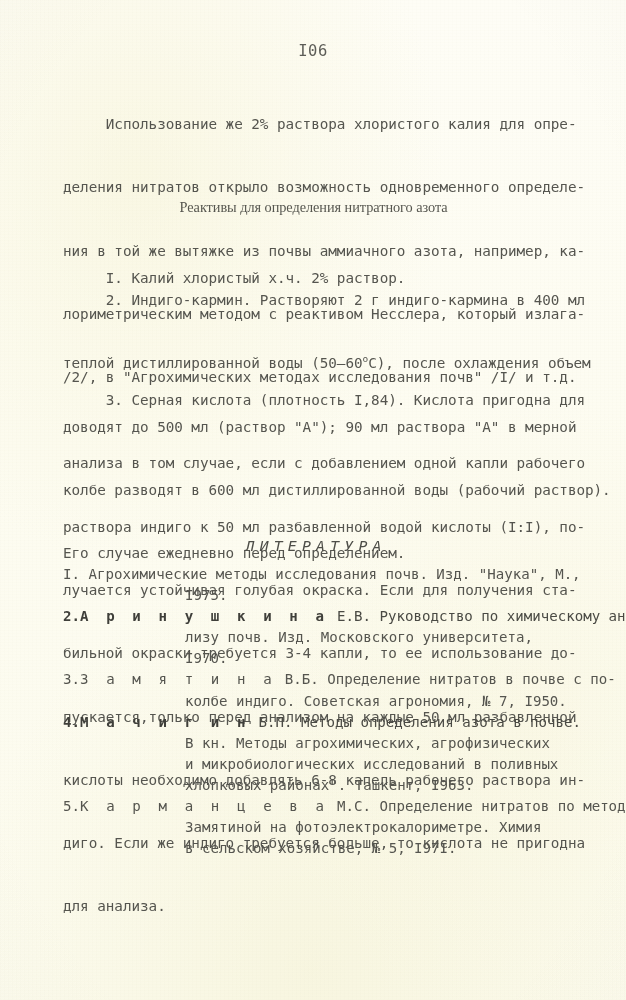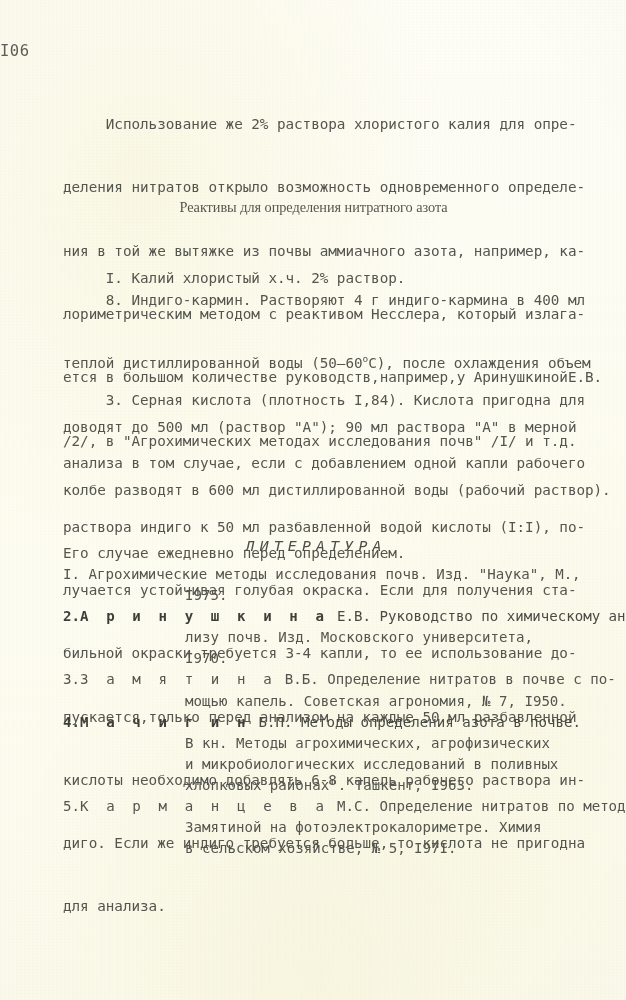--- a/index.html
+++ b/index.html
@@ -47,21 +47,21 @@
   .content {
     position: relative;
     z-index: 2;
   }
 
   .pageno {
     position: absolute;
     top: 42px;
     left: 0;
     width: 626px;
-    text-align: left;
+    text-align: center;
     font-size: 15.5px;
     color: #5d5d58;
     letter-spacing: .5px;
   }
 
   .body-block {
     position: absolute;
     left: 63px;
     width: 501px;
   }
@@ -159,36 +159,35 @@
   <div class="content">
 
     <div class="pageno">I06</div>
 
     <div class="body-block" style="top:72px;">
       <p class="para">
         <span class="ln">     Использование же 2% раствора хлористого калия для опре-</span>
         <span class="ln">деления нитратов открыло возможность одновременного определе-</span>
         <span class="ln">ния в той же вытяжке из почвы аммиачного азота, например, ка-</span>
         <span class="ln">лориметрическим методом с реактивом Несслера, который излага-</span>
-        <span class="ln">ется в большом количестве руководств,например,у АринушкинойЕ.В.</span>
         <span class="ln">/2/, в "Агрохимических методах исследования почв" /I/ и т.д.</span>
       </p>
     </div>
 
     <div class="center-head" style="top:199px;">Реактивы для определения нитратного азота</div>
 
     <div class="body-block" style="top:226px;">
       <p class="para">
         <span class="ln">     I. Калий хлористый х.ч. 2% раствор.</span>
       </p>
     </div>
 
     <div class="body-block" style="top:248px;">
       <p class="para">
-        <span class="ln">     8. Индиго-кармин. Растворяют 4 г индиго-кармина в 400 мл</span>
+        <span class="ln">     2. Индиго-кармин. Растворяют 2 г индиго-кармина в 400 мл</span>
         <span class="ln"><span>теплой дистиллированной воды (50—60</span><sup class="deg">o</sup><span>С), после охлаждения объем</span></span>
         <span class="ln">доводят до 500 мл (раствор "А"); 90 мл раствора "А" в мерной</span>
         <span class="ln">колбе разводят в 600 мл дистиллированной воды (рабочий раствор).</span>
         <span class="ln">Его случае ежедневно перед определением.</span>
       </p>
     </div>
 
     <div class="body-block" style="top:348px;">
       <p class="para">
         <span class="ln">     3. Серная кислота (плотность I,84). Кислота пригодна для</span>
@@ -213,21 +212,21 @@
       </div>
 
       <div class="ref strong">
         <span class="rline"><span class="num">2.</span><span class="author">А р и н у ш к и н а</span><span class="rest"> Е.В. Руководство по химическому ана-</span></span>
         <span class="rline indent">лизу почв. Изд. Московского университета,</span>
         <span class="rline indent">I970.</span>
       </div>
 
       <div class="ref">
         <span class="rline"><span class="num">3.</span><span class="author">З а м я т и н а</span><span class="rest"> В.Б. Определение нитратов в почве с по-</span></span>
-        <span class="rline indent">мощью капель. Советская агрономия, № 7, I950.</span>
+        <span class="rline indent">колбе индиго. Советская агрономия, № 7, I950.</span>
       </div>
 
       <div class="ref strong">
         <span class="rline"><span class="num">4.</span><span class="author">М а ч и г и н</span><span class="rest"> Б.П. Методы определения азота в почве.</span></span>
         <span class="rline indent">В кн. Методы агрохимических, агрофизических</span>
         <span class="rline indent">и микробиологических исследований в поливных</span>
         <span class="rline indent">хлопковых районах". Ташкент, I963.</span>
       </div>
 
       <div class="ref">

